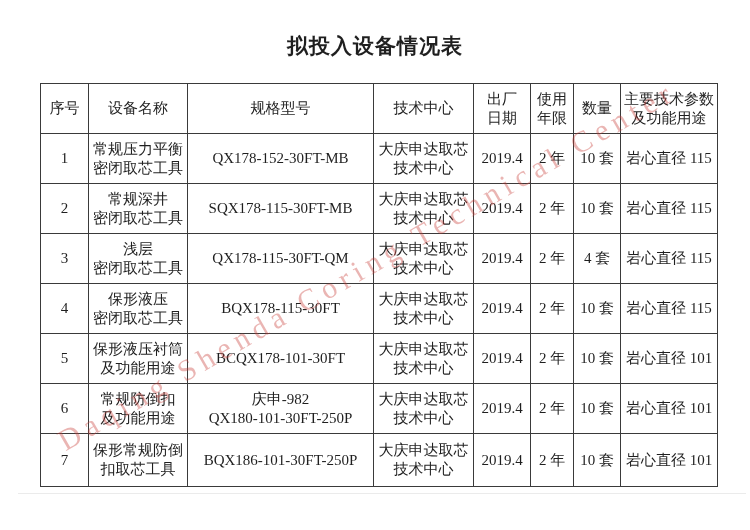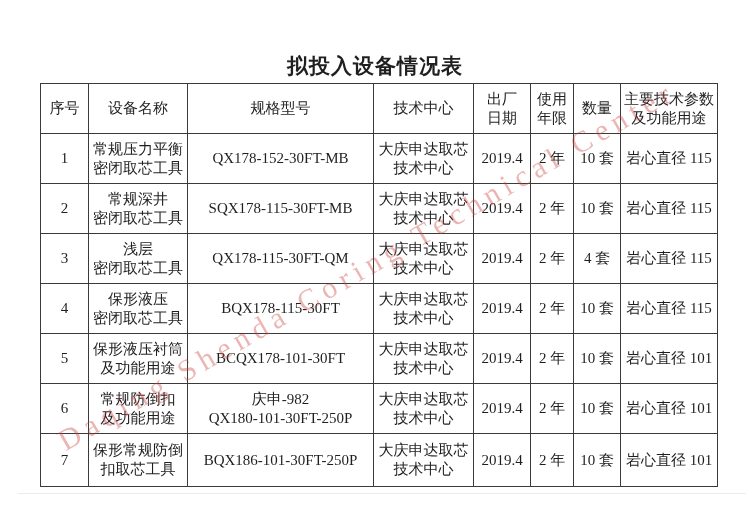--- a/index.html
+++ b/index.html
@@ -10,21 +10,21 @@
     width: 750px;
     height: 530px;
     background: #ffffff;
     position: relative;
     overflow: hidden;
     font-family: "Liberation Serif", "DejaVu Serif", serif;
     color: #1f1f1f;
   }
   .doc-title {
     position: absolute;
-    top: 52px;
+    top: 32px;
     left: 0;
     width: 750px;
     text-align: center;
     font-size: 21px;
     font-weight: bold;
     letter-spacing: 1px;
     margin: 0;
     z-index: 2;
   }
   table.equip {

